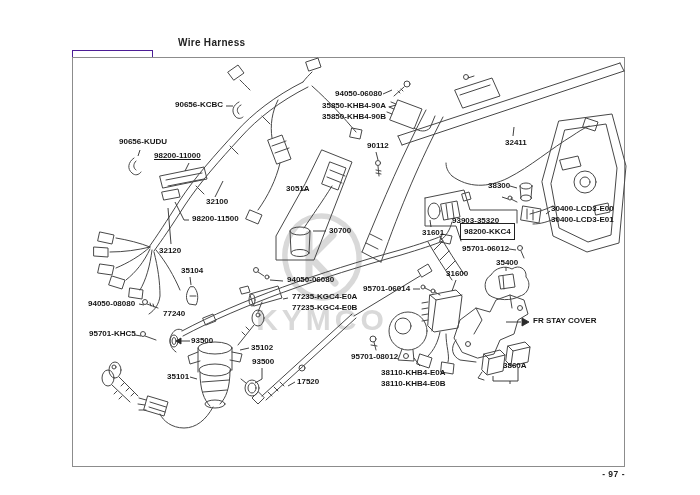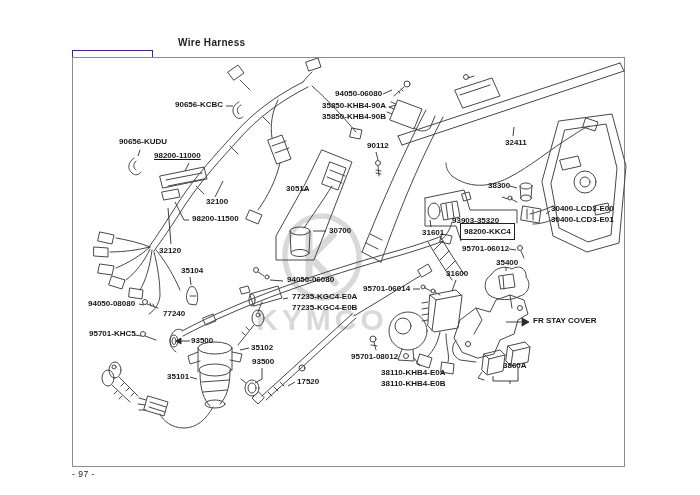--- a/index.html
+++ b/index.html
@@ -5,22 +5,22 @@
   html,body{margin:0;padding:0;background:#fff;}
   .page{position:relative;width:700px;height:495px;background:#ffffff;
         font-family:"Liberation Sans",sans-serif;overflow:hidden;}
   .code-box{position:absolute;left:72px;top:30px;width:81px;height:28px;
         border:1px solid #4c1d95;box-sizing:border-box;text-align:center;
         line-height:26px;font-weight:bold;font-size:11px;color:#222;letter-spacing:.5px;margin-top:20px;}
   .hdr-title{position:absolute;left:178px;top:37px;font-weight:bold;
         font-size:10px;color:#222;letter-spacing:.3px;}
   .frame{position:absolute;left:72px;top:57px;width:553px;height:410px;
         border:1px solid #8c8c8c;box-sizing:border-box;background:#fff;}
-  .footer-num{position:absolute;left:72px;top:469px;width:553px;text-align:left;
-        font-weight:normal;font-size:8.5px;color:#222;letter-spacing:.5px;}
+  .footer-num{position:absolute;left:72px;top:469px;width:553px;text-align:right;
+        font-weight:bold;font-size:8.5px;color:#222;letter-spacing:.5px;}
   svg.art{position:absolute;left:0;top:0;z-index:1;}
   #labels-layer{position:absolute;left:0;top:0;width:700px;height:495px;z-index:2;}
   .plabel{position:absolute;font-size:8px;font-weight:bold;color:#151515;
         white-space:nowrap;line-height:10px;}
   .plabel.boxed{border:1px solid #222;background:#fff;padding:1px 3px;line-height:13px;}
 </style>
 </head>
 <body>
 
 <div class="page">

